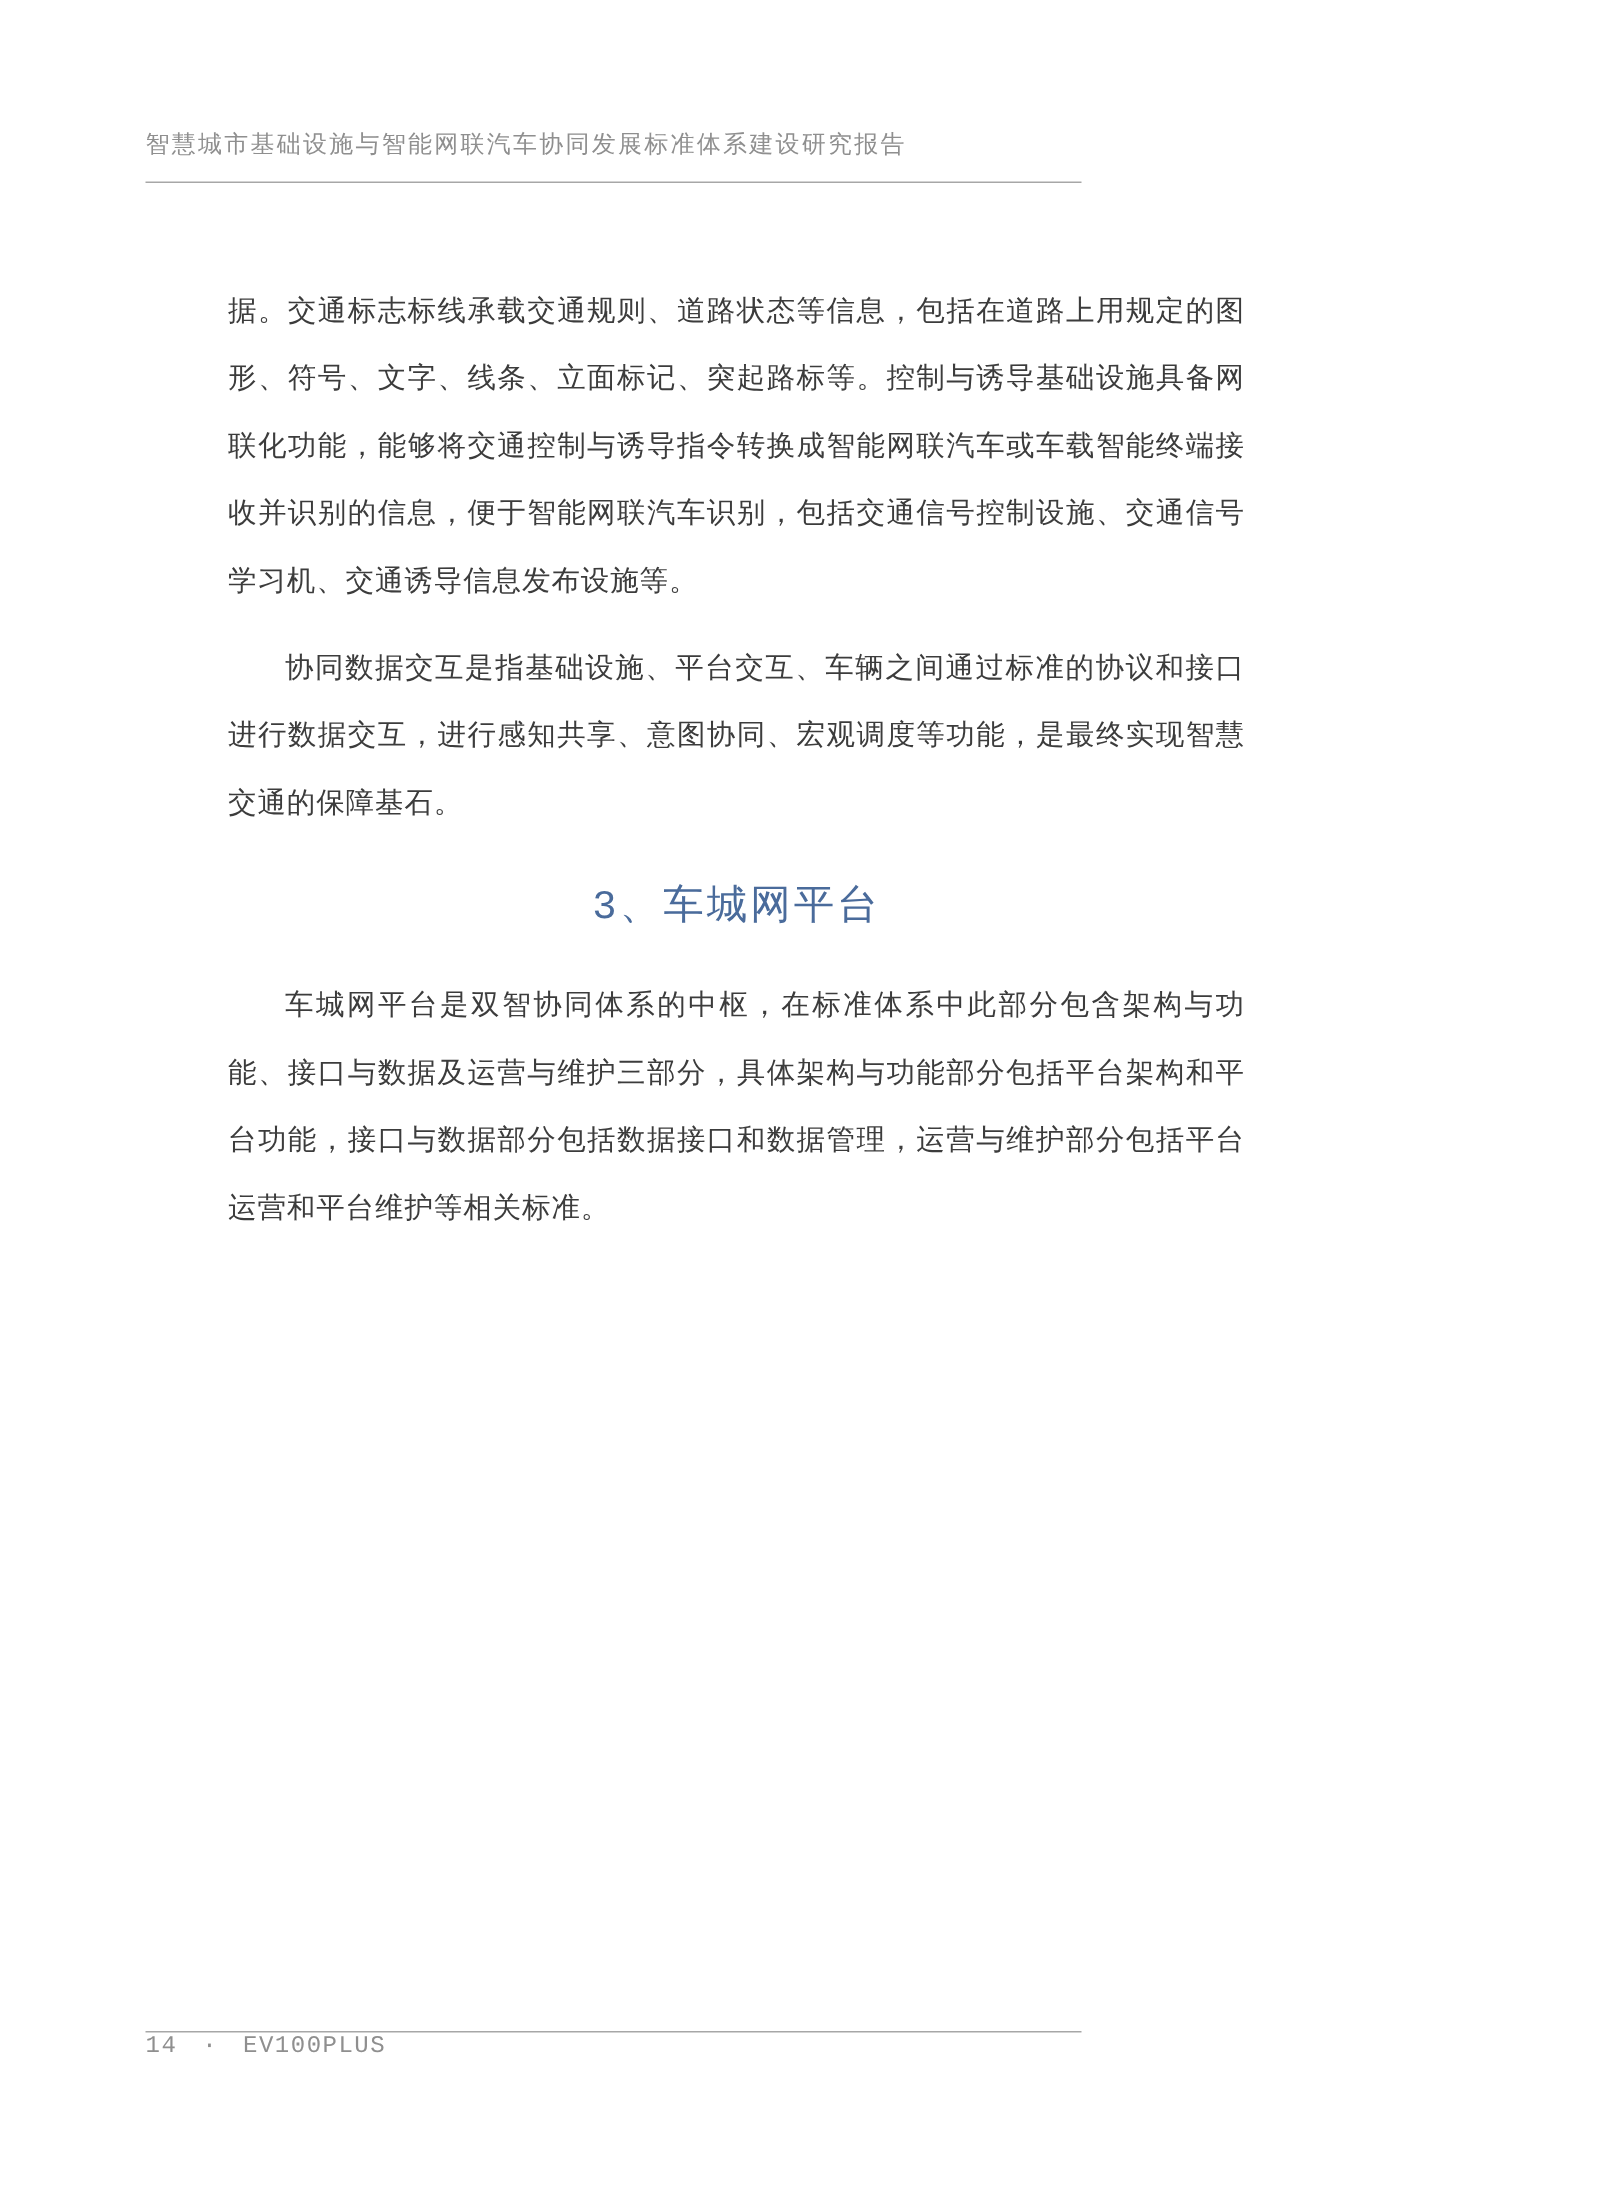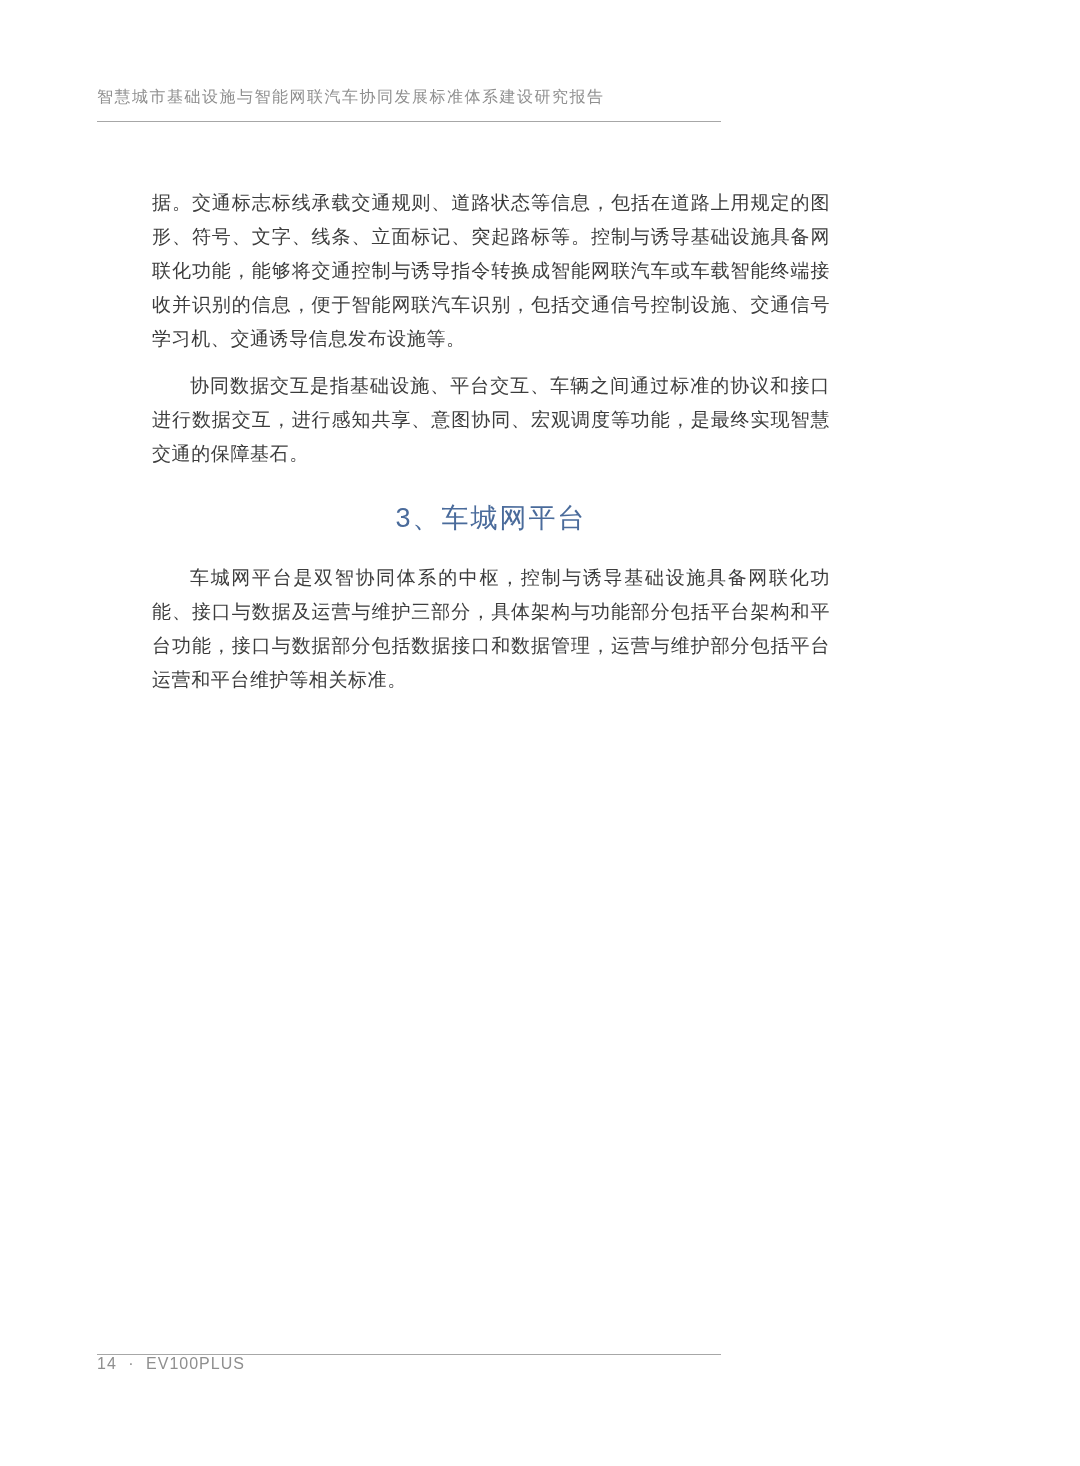--- a/index.html
+++ b/index.html
@@ -6,21 +6,21 @@
     margin: 0;
     padding: 0;
     background: #ffffff;
   }
   .page {
     position: relative;
     width: 856px;
     height: 1466px;
     background: #ffffff;
     overflow: hidden;
-    font-family: Liberation Sans, sans-serif;
+    font-family: Liberation Mono, monospace;
     border-radius: 11px;
   }
   
   .doc-header {
     position: absolute;
     left: 97px;
     right: 135px;
     top: 86px;
   }
   .doc-header-title {
@@ -39,21 +39,21 @@
   
   .doc-content {
     position: absolute;
     left: 152px;
     width: 678px;
     top: 186px;
   }
   .body-para {
     margin: 0 0 13px 0;
     font-size: 19px;
-    line-height: 34px;
+    line-height: 45px;
     color: #3c3c3c;
     letter-spacing: 0.6px;
     text-align: justify;
     text-justify: inter-character;
   }
   .body-para.indent {
     text-indent: 2em;
   }
   .section-heading {
     margin: 28px 0 24px 0;
@@ -91,21 +91,21 @@
 
     <p class="body-para">据。交通标志标线承载交通规则、道路状态等信息，包括在道路上用规定的图形、符号、文字、线条、立面标记、突起路标等。控制与诱导基础设施具备网联化功能，能够将交通控制与诱导指令转换成智能网联汽车或车载智能终端接收并识别的信息，便于智能网联汽车识别，包括交通信号控制设施、交通信号学习机、交通诱导信息发布设施等。</p>
 
 
 
 
     <p class="body-para indent">协同数据交互是指基础设施、平台交互、车辆之间通过标准的协议和接口进行数据交互，进行感知共享、意图协同、宏观调度等功能，是最终实现智慧交通的保障基石。</p>
 
     <h2 class="section-heading">3、车城网平台</h2>
 
-    <p class="body-para indent">车城网平台是双智协同体系的中枢，控制与诱导基础设施具备网联化功能、接口与数据及运营与维护三部分，具体架构与功能部分包括平台架构和平台功能，接口与数据部分包括数据接口和数据管理，运营与维护部分包括平台运营和平台维护等相关标准。</p>
+    <p class="body-para indent">车城网平台是双智协同体系的中枢，在标准体系中此部分包含架构与功能、接口与数据及运营与维护三部分，具体架构与功能部分包括平台架构和平台功能，接口与数据部分包括数据接口和数据管理，运营与维护部分包括平台运营和平台维护等相关标准。</p>
 
 
   </div>
 
   <div class="doc-footer">
     <span>14</span>
     <span>·</span>
     <span>EV100PLUS</span>
   </div>
 

